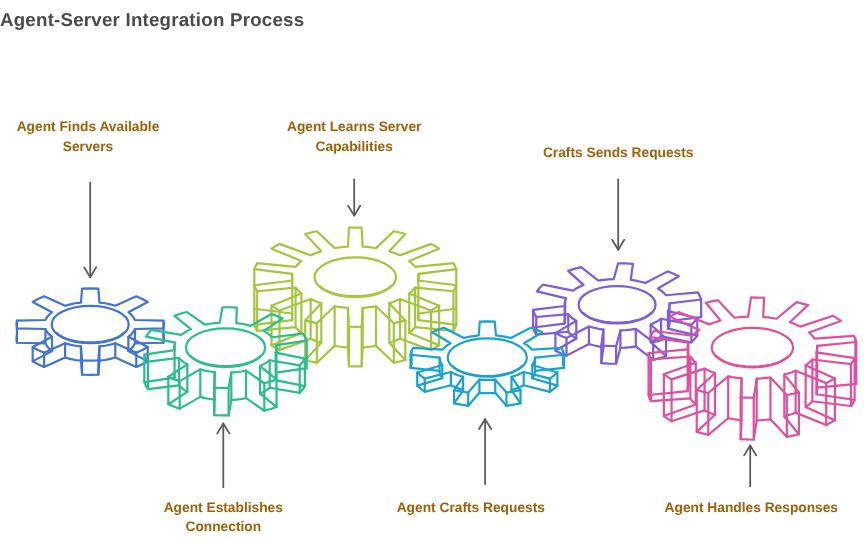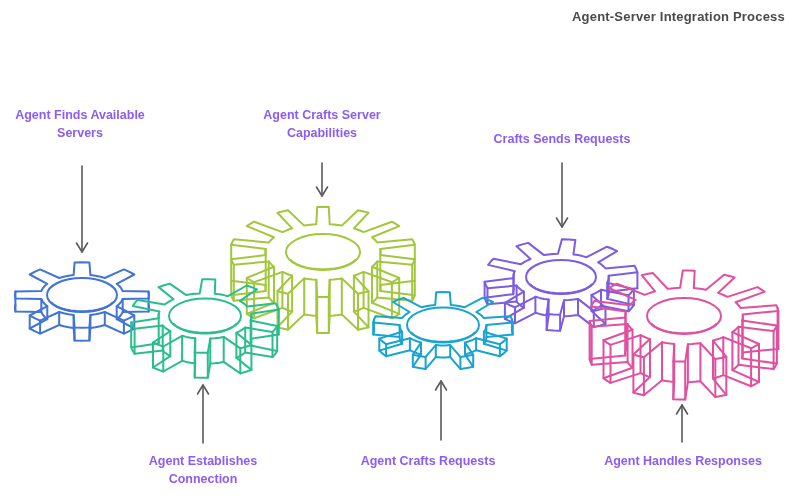--- a/index.html
+++ b/index.html
@@ -13,39 +13,39 @@
     width: 785px;
     height: 497px;
     overflow: hidden;
     background: #ffffff;
   }
   .title {
     position: absolute;
     top: 9px;
     left: 0;
     width: 785px;
-    text-align: right;
-    font-size: 13px;
+    text-align: left;
+    font-size: 17px;
     font-weight: 700;
     color: #4a4a4a;
     letter-spacing: 0.2px;
   }
   #gears-svg {
     position: absolute;
     left: 0;
     top: 0;
   }
   .gear-label {
     position: absolute;
     transform: translateX(-50%);
     text-align: center;
     font-size: 12.5px;
     font-weight: 600;
     line-height: 18px;
-    color: #8b5cf6;
+    color: #a16207;
   }
   .lbl-finds        { left: 80px;  top: 106px; width: 152px; }
   .lbl-learns       { left: 322px; top: 106px; width: 148px; }
   .lbl-sends        { left: 562px; top: 130px; width: 210px; }
   .lbl-establishes  { left: 203px; top: 452px; width: 140px; }
   .lbl-crafts       { left: 428px; top: 452px; width: 220px; }
   .lbl-handles      { left: 683px; top: 452px; width: 240px; }
 </style>
 </head>
 <body>
@@ -117,17 +117,17 @@
         <path d="M435.5 390L441 381L446.5 390"></path>
       </g>
       <g stroke="#5a5a5a" stroke-width="1.6" fill="none" stroke-linecap="round" stroke-linejoin="round">
         <line x1="682" y1="442" x2="682" y2="405"></line>
         <path d="M676.5 414L682 405L687.5 414"></path>
       </g>
     </svg>
 
   <div class="gear-label lbl-finds">Agent Finds Available Servers</div>
   <div class="gear-label lbl-establishes">Agent Establishes Connection</div>
-  <div class="gear-label lbl-learns">Agent Crafts Server Capabilities</div>
+  <div class="gear-label lbl-learns">Agent Learns Server Capabilities</div>
   <div class="gear-label lbl-crafts">Agent Crafts Requests</div>
   <div class="gear-label lbl-sends">Crafts Sends Requests</div>
   <div class="gear-label lbl-handles">Agent Handles Responses</div>
 </div>
 
 </body></html>

